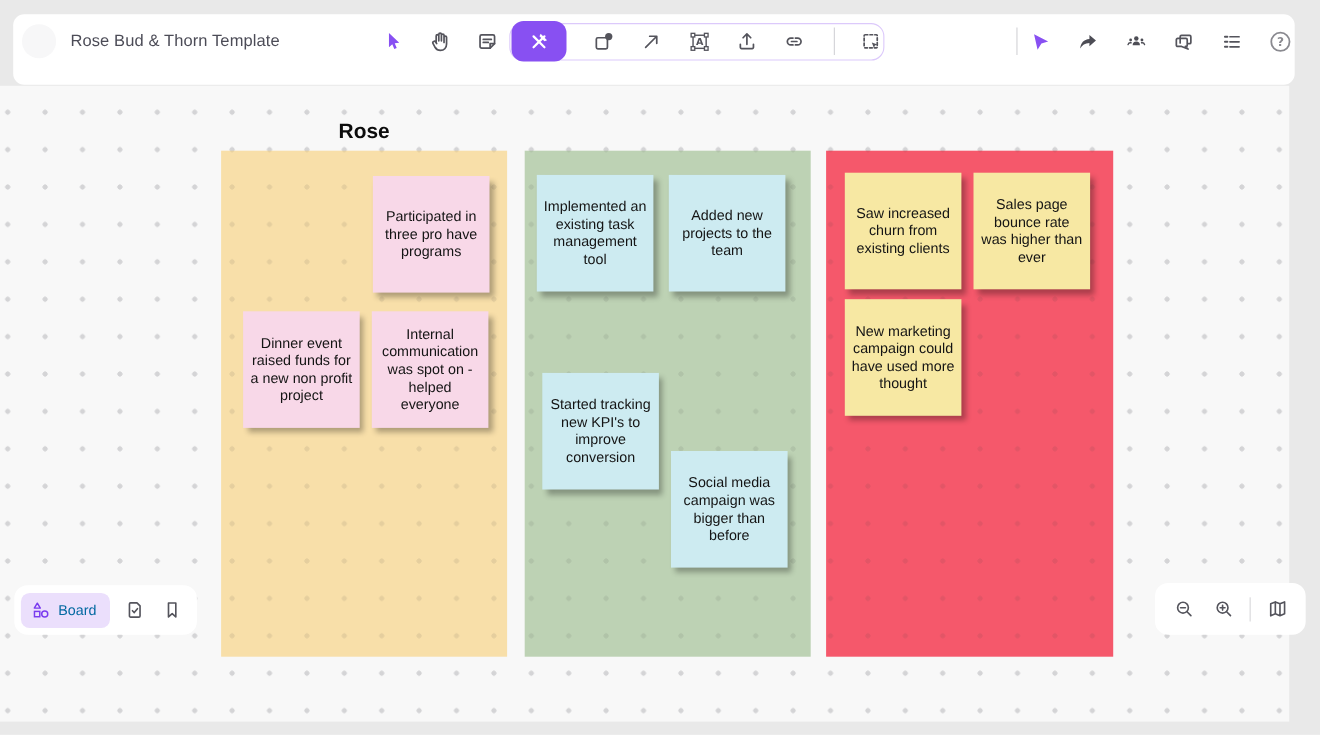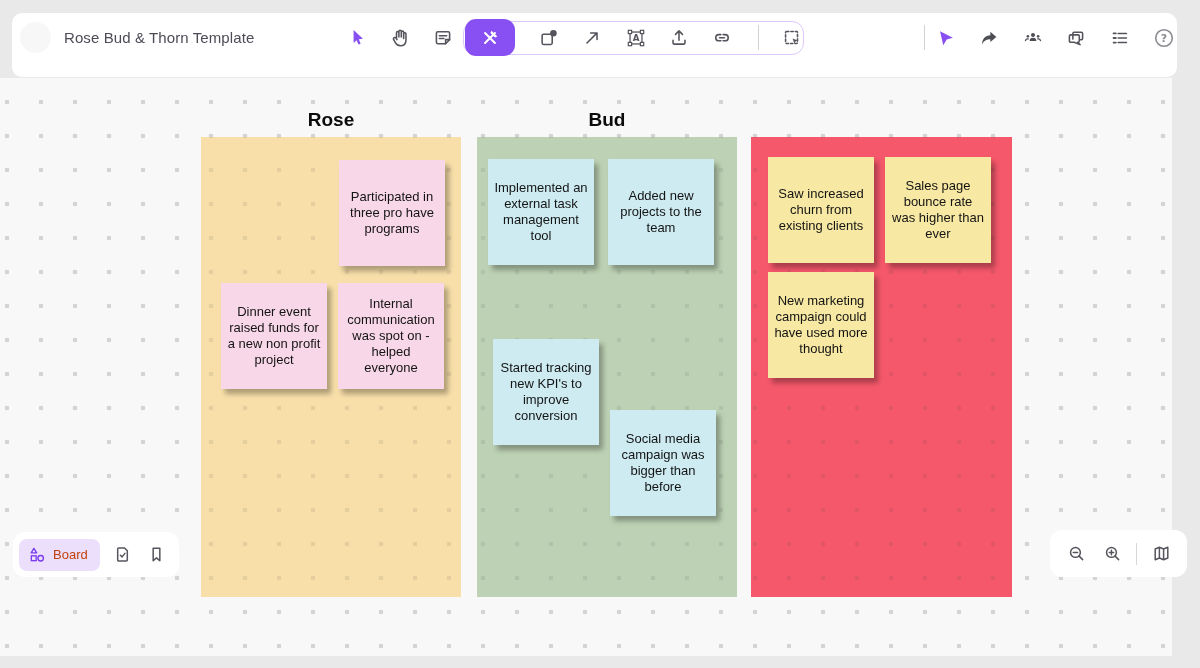--- a/index.html
+++ b/index.html
@@ -84,21 +84,21 @@
   .note-yellow { background:#f7e8a3; }
 
   
   .dock-left {
     position:absolute; left:13px; top:532px; width:166px; height:45px;
     background:#fff; border-radius:12px; z-index:10; display:flex; align-items:center;
   }
   .board-pill {
     margin-left:6px; height:32px; padding:0 12px 0 8px; border:none; cursor:pointer;
     background:#ebdffc; border-radius:8px; display:flex; align-items:center; gap:6px;
-    color:#c2410c; font-size:13px; font-family:"Liberation Sans", sans-serif;
+    color:#0369a1; font-size:13px; font-family:"Liberation Sans", sans-serif;
   }
   .dock-btn {
     width:34px; height:34px; border:none; background:transparent; cursor:pointer;
     display:flex; align-items:center; justify-content:center; border-radius:8px;
   }
   .dock-right {
     position:absolute; left:1050px; top:530px; width:137px; height:47px;
     background:#fff; border-radius:12px; z-index:10; display:flex; align-items:center; justify-content:center; gap:2px;
   }
   .dock-right .vdiv2 { width:1px; height:22px; background:#d8d8da; margin:0 5px; }
@@ -209,31 +209,30 @@
     <svg width="24" height="24" viewBox="0 0 24 24">
       <circle cx="12" cy="12" r="8.3" fill="none" stroke="#8a8a90" stroke-width="1.6"></circle>
       <text x="12" y="16" font-size="11" font-family="DejaVu Sans, sans-serif" font-weight="bold" text-anchor="middle" fill="#8a8a90">?</text>
     </svg>
   </button>
 </div>
 
 <div class="canvas">
 
   <div class="col-header hd-rose">Rose</div>
-  <div class="col-header hd-bud">Bud</div>
 
   <div class="column col-rose"></div>
   <div class="column col-bud"></div>
   <div class="column col-thorn"></div>
 
   <div class="note note-pink" style="left:339px; top:82px">Participated in three pro have programs</div>
   <div class="note note-pink" style="left:221px; top:205px">Dinner event raised funds for a new non profit project</div>
   <div class="note note-pink" style="left:338px; top:205px">Internal communication was spot on - helped everyone</div>
 
-  <div class="note note-cyan" style="left:488px; top:81px">Implemented an external task management tool</div>
+  <div class="note note-cyan" style="left:488px; top:81px">Implemented an existing task management tool</div>
   <div class="note note-cyan" style="left:608px; top:81px">Added new projects to the team</div>
   <div class="note note-cyan" style="left:493px; top:261px">Started tracking new KPI's to improve conversion</div>
   <div class="note note-cyan" style="left:610px; top:332px">Social media campaign was bigger than before</div>
 
   <div class="note note-yellow" style="left:768px; top:79px">Saw increased churn from existing clients</div>
   <div class="note note-yellow" style="left:885px; top:79px">Sales page bounce rate was higher than ever</div>
   <div class="note note-yellow" style="left:768px; top:194px">New marketing campaign could have used more thought</div>
 </div>
 
 <div class="dock-left">

